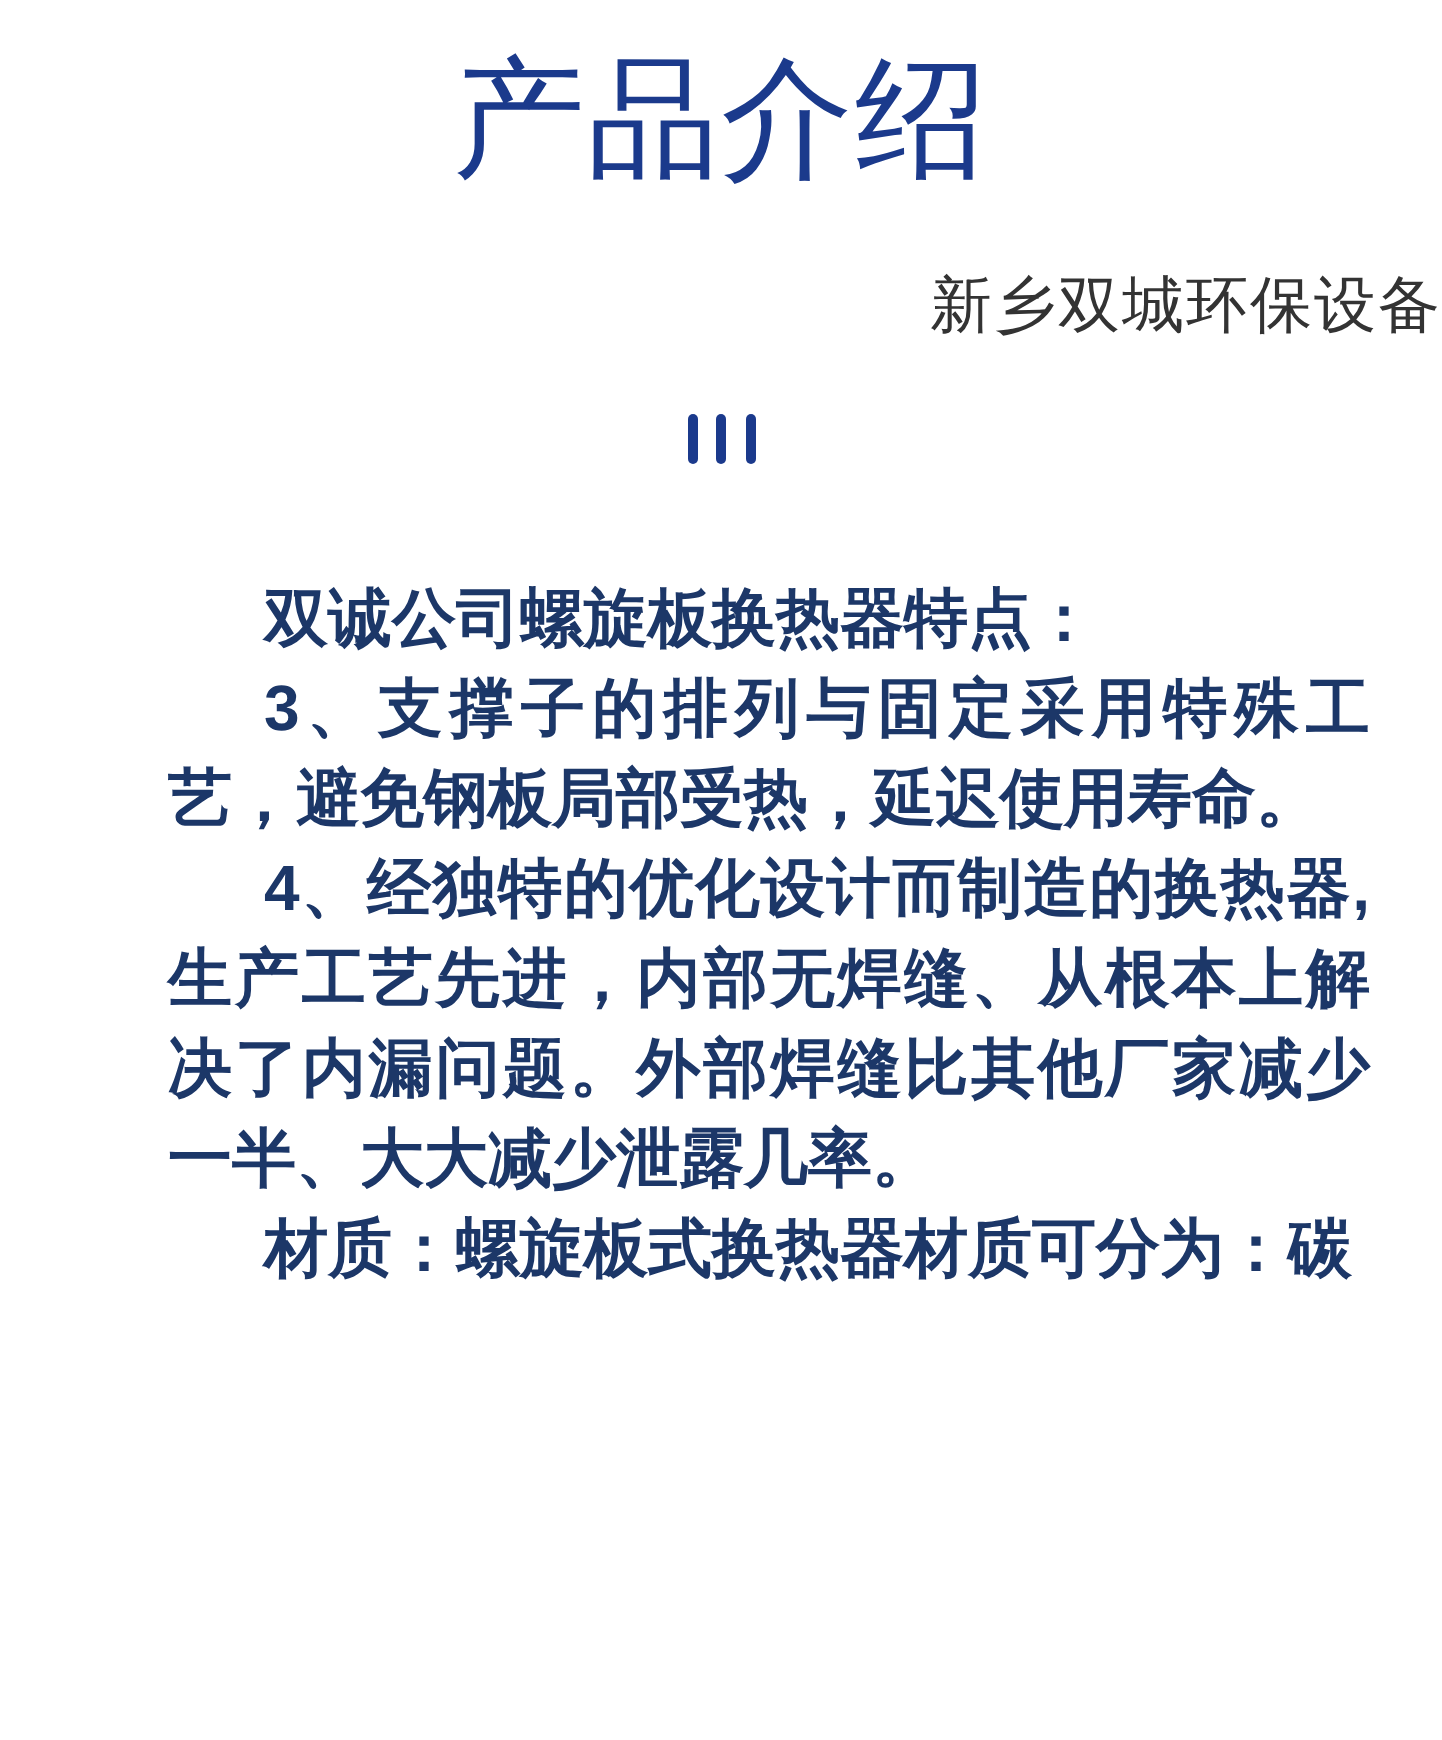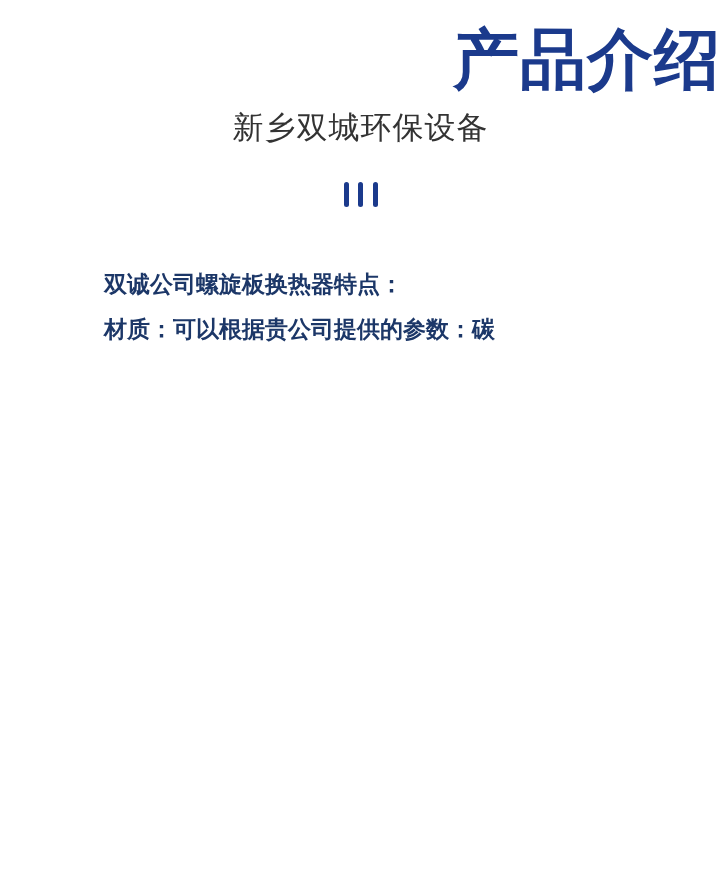--- a/index.html
+++ b/index.html
@@ -16,30 +16,30 @@
   .page {
     position: relative;
     width: 721px;
     height: 870px;
     margin: 0 auto;
     background: var(--background);
     overflow: hidden;
   }
   .title {
     margin-top: 20px;
-    text-align: right;
+    text-align: center;
     font-size: 66px;
     line-height: 1.2;
-    font-weight: 700;
+    font-weight: 400;
     color: var(--title-blue);
     letter-spacing: 1px;
   }
   .subtitle {
-    margin-top: 10px;
-    text-align: center;
+    margin-top: 35px;
+    text-align: right;
     font-size: 31px;
     line-height: 1.2;
     font-weight: 500;
     color: var(--subtitle-gray);
     letter-spacing: 1px;
   }
   .divider {
     margin: 36px auto 0;
     height: 25px;
     width: 34px;
@@ -48,24 +48,24 @@
     align-items: stretch;
   }
   .divider .bar {
     display: block;
     width: 5px;
     height: 25px;
     border-radius: 2.5px;
     background: var(--title-blue);
   }
   .body-text {
-    margin: 55px 56px 0;
+    margin: 55px 84px 0;
     width: 601px;
     color: var(--body-navy);
-    font-size: 23px;
+    font-size: 32px;
     line-height: 45px;
     font-weight: 700;
     text-align: justify;
     letter-spacing: 0;
   }
   .body-text p {
     text-indent: 48px;
     margin: 0;
   }
 </style>
@@ -79,16 +79,18 @@
   <div class="subtitle">新乡双城环保设备</div>
 
   <div class="divider">
     <span class="bar"></span>
     <span class="bar"></span>
     <span class="bar"></span>
   </div>
 
   <div class="body-text">
     <p>双诚公司螺旋板换热器特点：</p>
-    <p>材质：可以根据贵公司提供的参数：碳</p>
+    <p>3、支撑子的排列与固定采用特殊工艺，避免钢板局部受热，延迟使用寿命。</p>
+    <p>4、经独特的优化设计而制造的换热器,生产工艺先进，内部无焊缝、从根本上解决了内漏问题。外部焊缝比其他厂家减少一半、大大减少泄露几率。</p>
+    <p>材质：螺旋板式换热器材质可分为：碳</p>
   </div>
 
 </div>
 
 </body></html>

